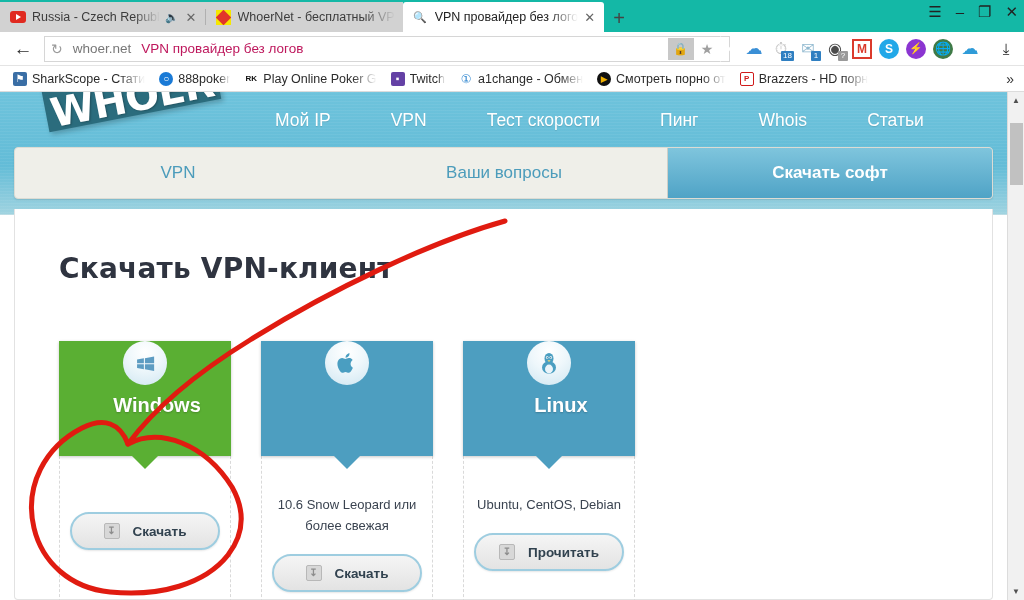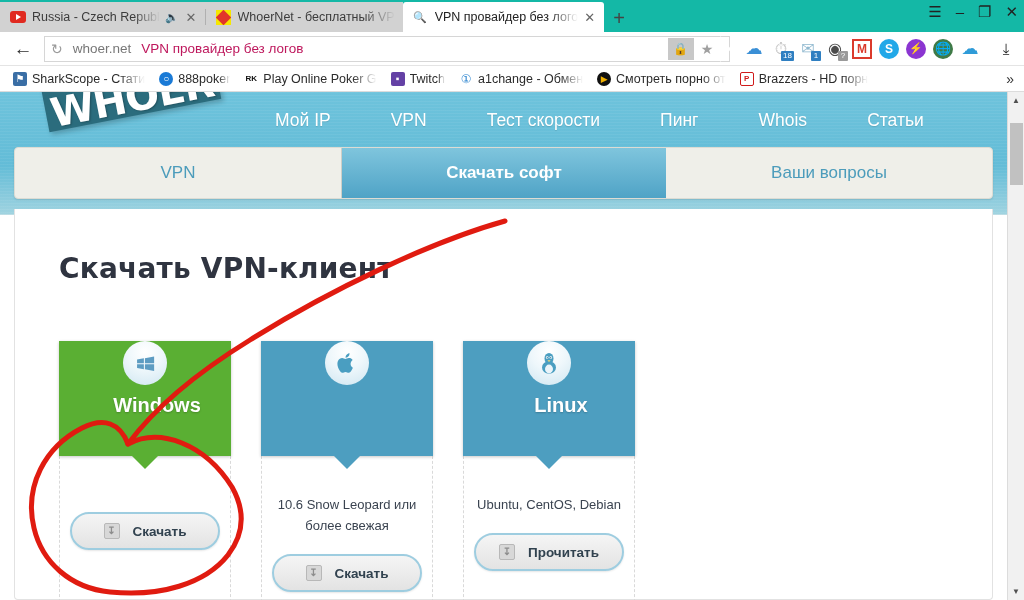--- a/index.html
+++ b/index.html
@@ -352,22 +352,22 @@
           <a>Тест скорости</a>
           <a>Пинг</a>
           <a>Whois</a>
           <a>Статьи</a>
         </nav>
       </div>
 
       <div class="pillbar-wrap">
         <div class="pillbar">
           <div class="pill">VPN</div>
+          <div class="pill">Ваши вопросы</div>
           <div class="pill active">Скачать софт</div>
-          <div class="pill">Ваши вопросы</div>
         </div>
       </div>
 
       <div class="content">
         <h1 class="page-title">Скачать VPN-клиент</h1>
 
         <div class="cards">
 
           <div class="card">
             <div class="card-head win">

